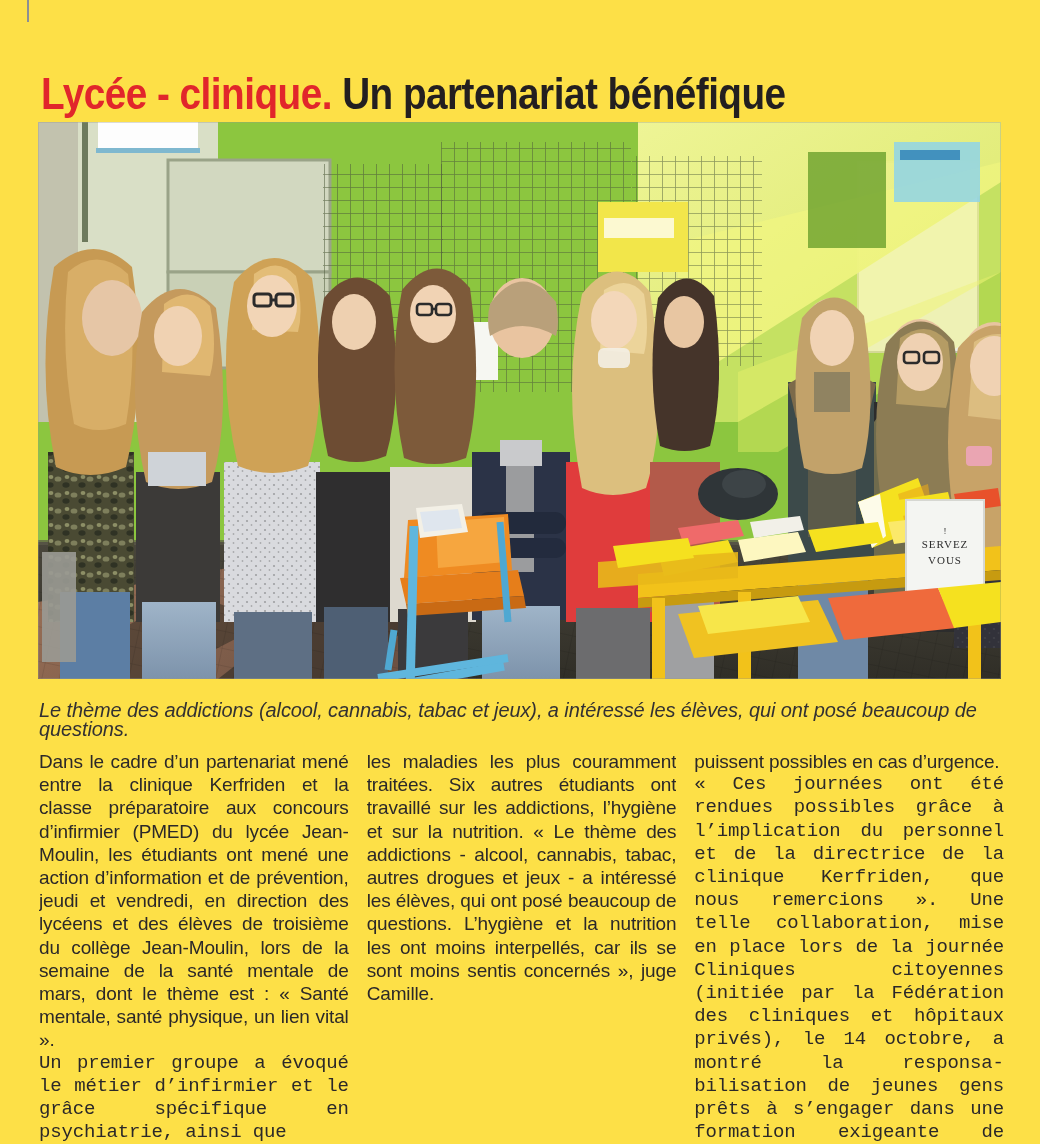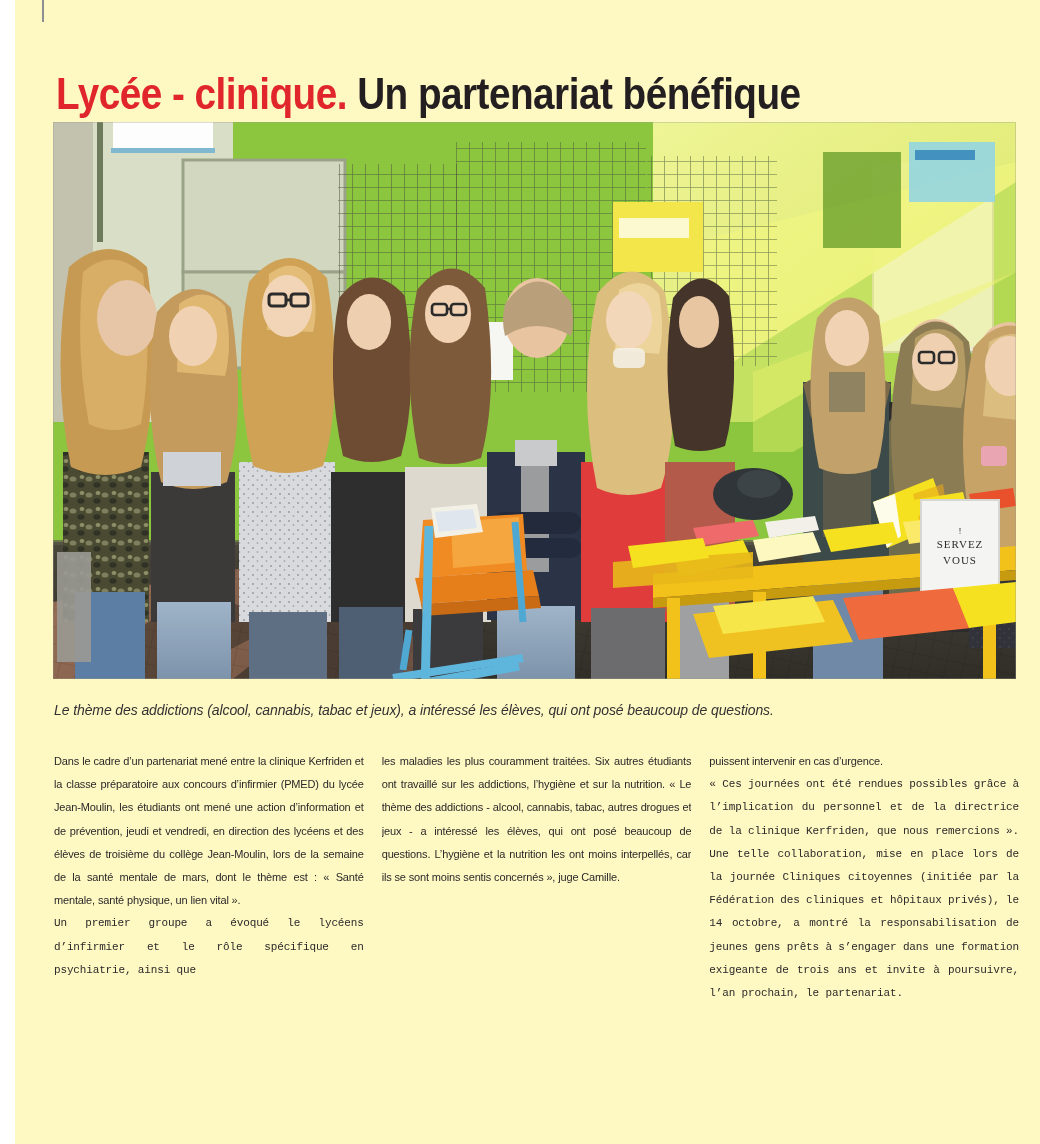--- a/index.html
+++ b/index.html
@@ -13,22 +13,21 @@
     font-family: "Liberation Sans", sans-serif;
     color: #231f20;
     overflow: hidden;
     position: relative;
   }
 
   
   .page {
     position: absolute;
     inset: 0;
-    background: #fef9c3;
-    margin-left: 15px;
+    background: #fde047;
   }
   .left-rule {
     position: absolute;
     left: 27px;
     top: 0;
     width: 2px;
     height: 22px;
     background: #8d8f92;
   }
   .clipped-line {
@@ -72,21 +71,21 @@
     background: #6d6a53;
   }
   .photo-wrap svg { display: block; }
 
   
   .caption {
     position: absolute;
     left: 39px;
     top: 701px;
     width: 962px;
-    font-size: 14px;
+    font-size: 20px;
     line-height: 19px;
     font-style: italic;
     color: #333132;
     font-family: "Liberation Sans", sans-serif;
     letter-spacing: -0.1px;
   }
 
   
   .columns {
     position: absolute;
@@ -96,21 +95,21 @@
     height: 394px;
     display: flex;
     gap: 18px;
   }
   .col {
     width: 310px;
     overflow: hidden;
   }
   .col p {
     margin: 0;
-    font-size: 11px;
+    font-size: 19px;
     line-height: 23.2px;
     text-align: justify;
     text-justify: inter-word;
     hyphens: manual;
     color: #2b2829;
     letter-spacing: -0.15px;
   }
   .col p + p { margin-top: 0; font-family: Liberation Mono, monospace; }
   .subhead {
     margin: 0;
@@ -403,26 +402,26 @@
       <rect x="0" y="0" width="963" height="557" fill="none" stroke="#9b9b8a" stroke-width="2" opacity="0.35"></rect>
     </svg>
   </div>
 
   <div class="caption">Le thème des addictions (alcool, cannabis, tabac et jeux), a intéressé les élèves, qui ont posé beaucoup de questions.</div>
 
   <div class="columns">
 
     <div class="col">
       <p>Dans le cadre d’un partenariat mené entre la clinique Kerfriden et la classe préparatoire aux concours d’infirmier (PMED) du lycée Jean-Moulin, les étudiants ont mené une action d’informa­tion et de prévention, jeudi et vendredi, en direction des lycéens et des élèves de troi­sième du collège Jean-Moulin, lors de la semaine de la santé mentale de mars, dont le thème est : « Santé mentale, santé phy­sique, un lien vital ».</p>
-      <p>Un premier groupe a évoqué le lycéens d’infirmier et le rôle spéci­fique en psychiatrie, ainsi que</p>
+      <p>Un premier groupe a évoqué le métier d’infirmier et le grâce spéci­fique en psychiatrie, ainsi que</p>
     </div>
 
     <div class="col">
       <p>les maladies les plus couram­ment traitées. Six autres étu­diants ont travaillé sur les addic­tions, l’hygiène et sur la nutri­tion. « Le thème des addictions - alcool, cannabis, tabac, autres drogues et jeux - a intéressé les élèves, qui ont posé beaucoup de questions. L’hygiène et la nutrition les ont moins interpel­lés, car ils se sont moins sentis concernés », juge Camille.</p>
     </div>
 
     <div class="col">
-      <p>puissent intervenir en cas d’ur­gence.</p>
+      <p>puissent possibles en cas d’ur­gence.</p>
       <p>« Ces journées ont été rendues possibles grâce à l’implication du personnel et de la directrice de la clinique Kerfriden, que nous remercions ». Une telle col­laboration, mise en place lors de la journée Cliniques citoyennes (initiée par la Fédération des cli­niques et hôpitaux privés), le 14 octobre, a montré la responsa­bilisation de jeunes gens prêts à s’engager dans une formation exigeante de trois ans et invite à poursuivre, l’an prochain, le par­tenariat.</p>
     </div>
 
   </div>
 </div>
 
 </body></html>

